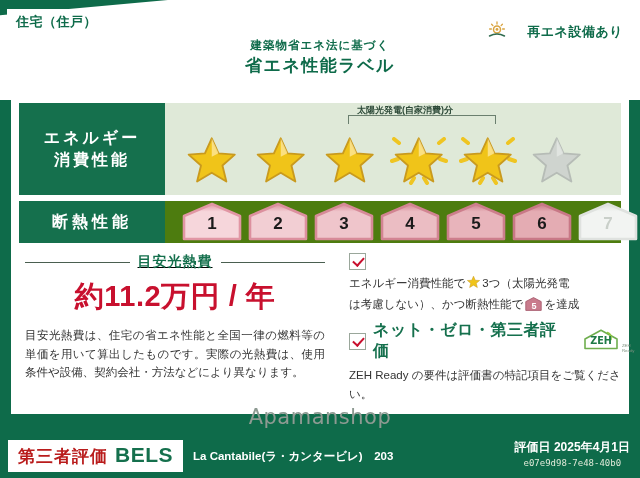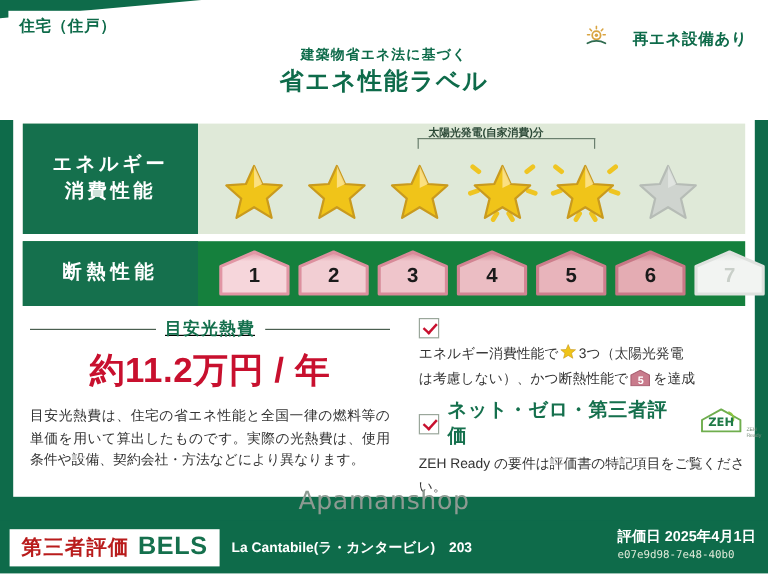--- a/index.html
+++ b/index.html
@@ -41,43 +41,43 @@
     display: flex; align-items: center; gap: 20px;
     z-index: 6;
   }
   .renew-chip .txt { color: #0e6b4a; font-size: 13px; font-weight: bold; letter-spacing: 0.5px; }
 
   .title-block {
     position: absolute; left: 0; right: 0; top: 38px;
     text-align: center; z-index: 5;
   }
   .title-sub { color: #0e6b4a; font-size: 11.5px; font-weight: bold; letter-spacing: 1px; }
-  .title-main { color: #0e6b4a; font-size: 20px; font-weight: bold; letter-spacing: 1.5px; margin-top: 1px; }
+  .title-main { color: #0e6b4a; font-size: 17px; font-weight: bold; letter-spacing: 1.5px; margin-top: 1px; }
 
   
   .card {
     position: absolute; left: 11px; top: 96px;
     width: 618px; height: 318px;
     background: #ffffff;
     z-index: 4;
     padding: 7px 8px 0 8px;
   }
 
   
   .row-energy {
     position: relative;
     height: 92px;
     background: #dfe9d8;
     display: flex; align-items: stretch;
   }
   .row-ins {
     position: relative;
     margin-top: 6px;
-    height: 54px;
-    background: #15803d;
+    height: 42px;
+    background: #4d7c0f;
     display: flex; align-items: stretch;
   }
   .rowlabel {
     width: 146px; flex: 0 0 146px;
     background: #15704d; color: #ffffff;
     display: flex; flex-direction: column;
     align-items: center; justify-content: center;
     font-size: 16px; font-weight: bold; letter-spacing: 3px;
     line-height: 1.35;
   }
@@ -191,21 +191,21 @@
     padding: 3px 10px 4px 10px;
     display: flex; align-items: baseline; gap: 7px;
   }
   .bels .jp { font-size: 17px; font-weight: bold; color: #b91c1c; letter-spacing: 1px; }
   .bels .en { font-size: 21px; font-weight: bold; color: #15704d; letter-spacing: 0.5px; }
   .prop {
     margin-left: 10px; color: #ffffff;
     font-size: 11.5px; font-weight: bold;
   }
   .fright {
-    position: absolute; right: 10px; top: 5px; text-align: left; color: #ffffff;
+    position: absolute; right: 10px; top: 5px; text-align: center; color: #ffffff;
   }
   .fright .d { font-size: 12px; font-weight: bold; }
   .fright .id { font-size: 9px; margin-top: 2px; color: #dfe9d8; font-family: "DejaVu Sans Mono", monospace; }
 </style>
 </head>
 <body>
 
 <div id="root">
 
   <div class="roof-wrap">

